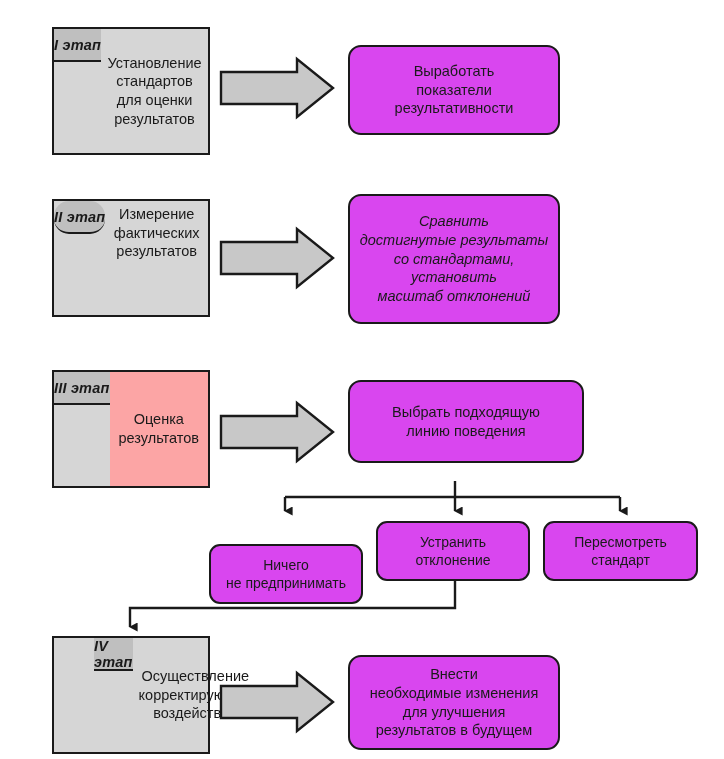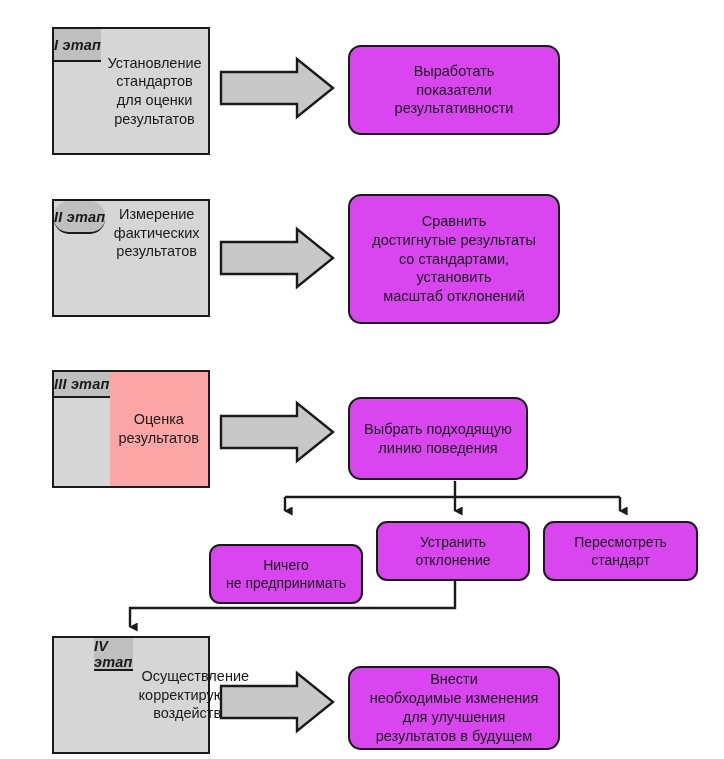--- a/index.html
+++ b/index.html
@@ -147,39 +147,39 @@
 фактических
 результатов</div>
   </div>
 
   <div class="block-arrow" style="left:219px; top:226px; width:116px; height:64px;">
     <svg viewBox="0 0 116 64" width="116" height="64" xmlns="http://www.w3.org/2000/svg">
       <polygon points="2,16 78,16 78,3 114,32 78,61 78,48 2,48" fill="#c8c8c8" stroke="#1a1a1a" stroke-width="2.4" stroke-linejoin="miter"></polygon>
     </svg>
   </div>
 
-  <div class="round-box" style="left:348px; top:194px; width:212px; height:130px;">Сравнить
+  <div class="round-box" style="left:348px; top:194px; width:212px; height:130px;font-style:italic;">Сравнить
 достигнутые результаты
 со стандартами,
 установить
 масштаб отклонений</div>
 
   <div class="stage-box" style="left:52px; top:370px; width:158px; height:118px;">
-    <div class="stage-header" style="height:26px;">III этап</div>
+    <div class="stage-header" style="height:33px;">III этап</div>
     <div class="stage-body body-white">Оценка
 результатов</div>
   </div>
 
   <div class="block-arrow" style="left:219px; top:400px; width:116px; height:64px;">
     <svg viewBox="0 0 116 64" width="116" height="64" xmlns="http://www.w3.org/2000/svg">
       <polygon points="2,16 78,16 78,3 114,32 78,61 78,48 2,48" fill="#c8c8c8" stroke="#1a1a1a" stroke-width="2.4" stroke-linejoin="miter"></polygon>
     </svg>
   </div>
 
-  <div class="round-box" style="left:348px; top:397px; width:180px; height:83px;">Выбрать подходящую
+  <div class="round-box" style="left:348px; top:380px; width:236px; height:83px;">Выбрать подходящую
 линию поведения</div>
 
   <div class="round-box option-box" style="left:209px; top:544px; width:154px; height:60px;">Ничего
 не предпринимать</div>
 
   <div class="round-box option-box" style="left:376px; top:521px; width:154px; height:60px;">Устранить
 отклонение</div>
 
   <div class="round-box option-box" style="left:543px; top:521px; width:155px; height:60px;">Пересмотреть
 стандарт</div>
@@ -190,18 +190,18 @@
 корректирующих
 воздействий</div>
   </div>
 
   <div class="block-arrow" style="left:219px; top:670px; width:116px; height:64px;">
     <svg viewBox="0 0 116 64" width="116" height="64" xmlns="http://www.w3.org/2000/svg">
       <polygon points="2,16 78,16 78,3 114,32 78,61 78,48 2,48" fill="#c8c8c8" stroke="#1a1a1a" stroke-width="2.4" stroke-linejoin="miter"></polygon>
     </svg>
   </div>
 
-  <div class="round-box" style="left:348px; top:655px; width:212px; height:84px;margin-top:11px;">Внести
+  <div class="round-box" style="left:348px; top:655px; width:212px; height:95px;">Внести
 необходимые изменения
 для улучшения
 результатов в будущем</div>
 
 </div>
 
 </body></html>

